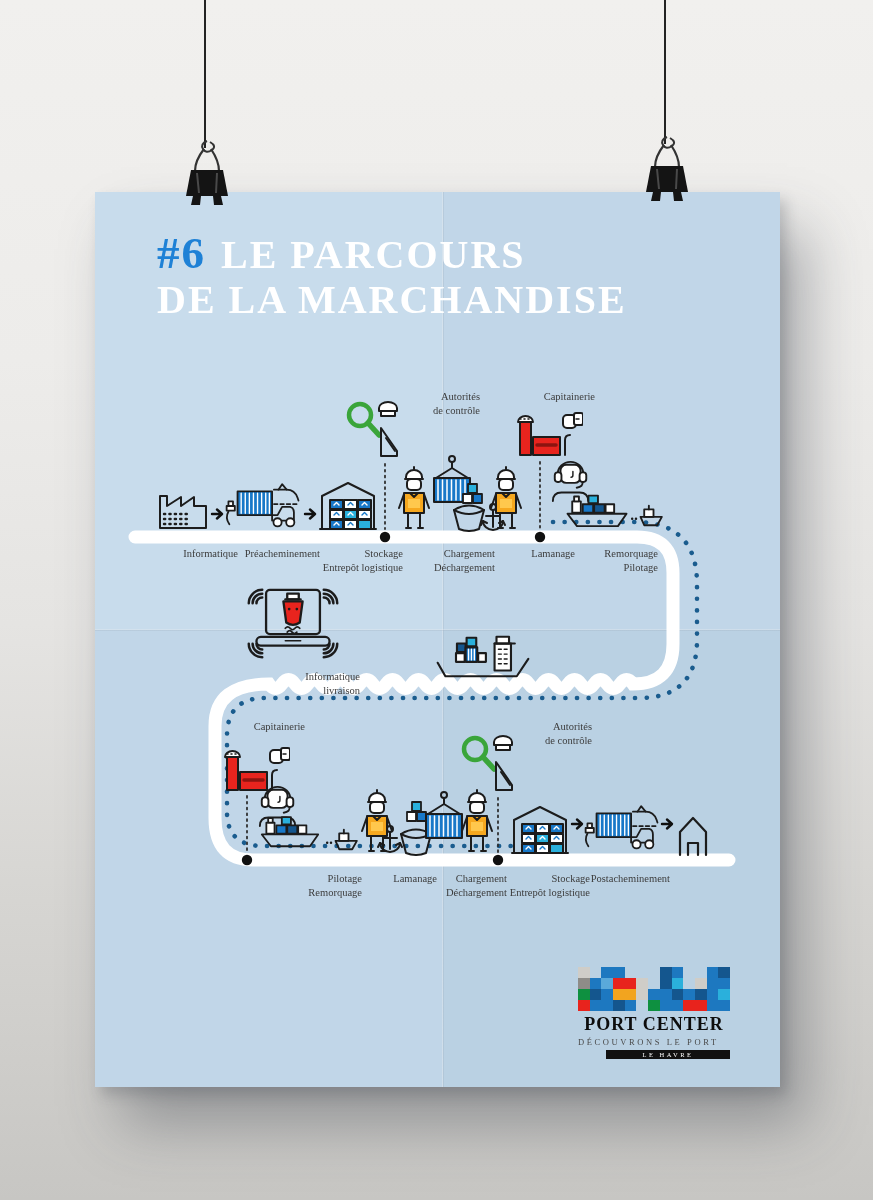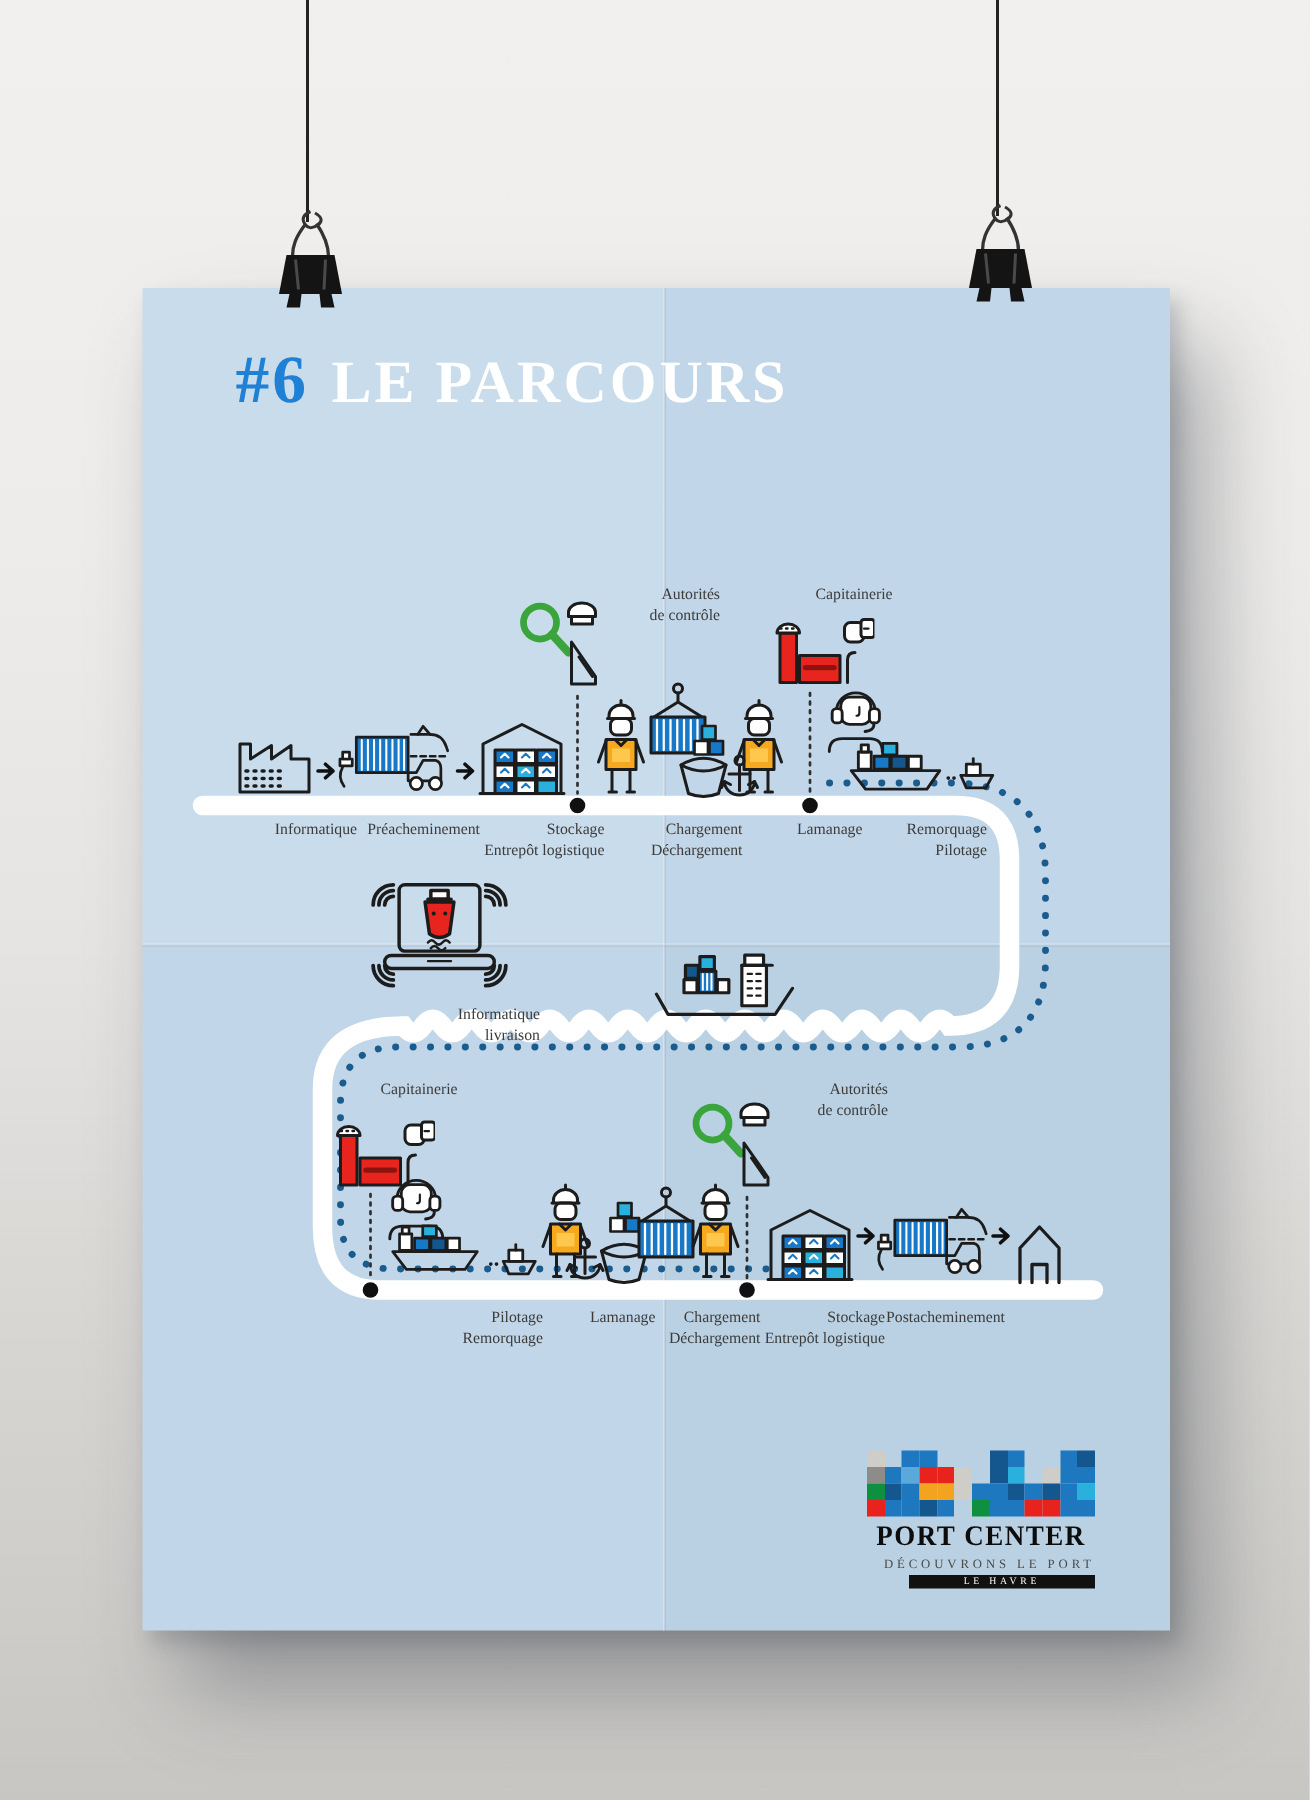--- a/index.html
+++ b/index.html
@@ -23,21 +23,21 @@
   .title .num{color:#1e81d6;font-size:45px;margin-right:15px;}
   .route-svg{position:absolute;left:0;top:0;}
   .ic{position:absolute;}
   .lbl{position:absolute;transform:translateX(-50%);text-align:right;
        font-size:10.5px;line-height:1.3;color:#3c3c3c;white-space:pre-line;width:110px;}
   .logo{position:absolute;left:483px;top:775px;width:152px;}
   .mosaic{display:grid;grid-template-columns:repeat(13,1fr);grid-auto-rows:11px;width:152px;}
   .mosaic .cell{width:100%;height:100%;}
   .logo-name{font-weight:900;font-size:18px;letter-spacing:1px;color:#0d0d0d;margin-top:3px;
              text-align:center;white-space:nowrap;transform:scaleY(1.05);}
-  .logo-tag{font-size:8.5px;letter-spacing:2.6px;color:#4a4a4a;text-align:right;margin-top:2px;white-space:nowrap;}
+  .logo-tag{font-size:8.5px;letter-spacing:2.6px;color:#4a4a4a;text-align:left;margin-top:2px;white-space:nowrap;}
   .logo-bar{margin:3px 0 0 28px;width:124px;height:9px;background:#111;color:#fff;
             font-size:6.5px;letter-spacing:2.5px;text-align:center;line-height:9px;}
 </style>
 </head>
 <body>
 
 <svg width="0" height="0" style="position:absolute">
   <defs>
     <g id="sym-factory">
         <g stroke="#1c1c1c" stroke-width="2" fill="none" stroke-linecap="round" stroke-linejoin="round">
@@ -224,20 +224,21 @@
 
 <div class="poster">
   <div class="quad q-tr"></div>
   <div class="quad q-bl"></div>
   <div class="quad q-br"></div>
   <div class="fold-v"></div>
   <div class="fold-h"></div>
 
   <div class="title">
     <div><span class="num">#6</span><span>LE PARCOURS</span></div>
+    <div>DE LA MARCHANDISE</div>
   </div>
 
   <svg class="route-svg" width="685" height="895">
 
     <path fill="none" stroke="#ffffff" stroke-width="13" stroke-linecap="round" d="M40 345 H542 Q578 345 578 381 V452 Q578 492 538 492q-6.5 -9 -13 0q-6.5 9 -13 0q-6.5 -9 -13 0q-6.5 9 -13 0q-6.5 -9 -13 0q-6.5 9 -13 0q-6.5 -9 -13 0q-6.5 9 -13 0q-6.5 -9 -13 0q-6.5 9 -13 0q-6.5 -9 -13 0q-6.5 9 -13 0q-6.5 -9 -13 0q-6.5 9 -13 0q-6.5 -9 -13 0q-6.5 9 -13 0q-6.5 -9 -13 0q-6.5 9 -13 0q-6.5 -9 -13 0q-6.5 9 -13 0q-6.5 -9 -13 0q-6.5 9 -13 0q-6.5 -9 -13 0q-6.5 9 -13 0q-6.5 -9 -13 0q-6.5 9 -13 0q-6.5 -9 -13 0q-6.5 9 -13 0 Q120 492 120 534 V626 Q120 668 158 668 H634"></path>
 
     <path fill="none" stroke="#1a5c8e" stroke-width="4.6" stroke-linecap="round" stroke-dasharray="0.1 11.5" d="M458 330 H540 Q602 330 602 392 V448 Q602 506 544 506 H170 Q132 506 132 544 V620 Q132 654 168 654 H424"></path>
 
     <circle cx="290" cy="345" r="5.2" fill="#101010"></circle>
     <circle cx="445" cy="345" r="5.2" fill="#101010"></circle>

